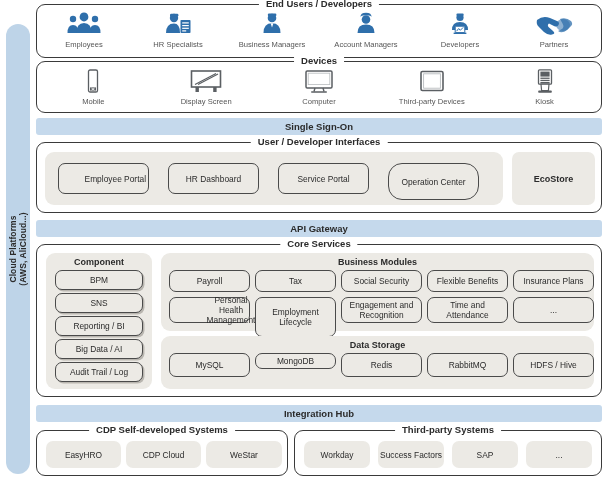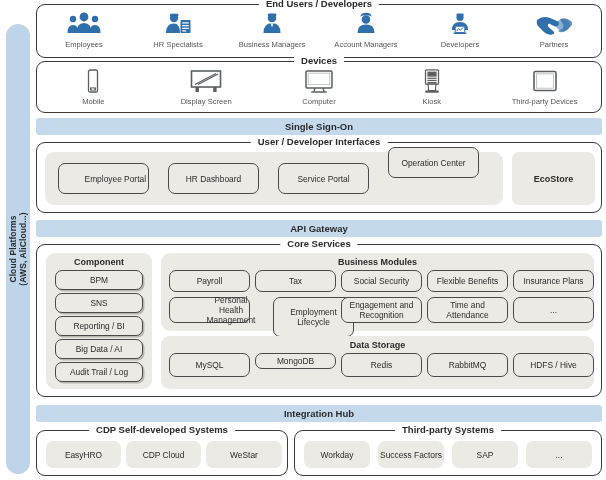--- a/index.html
+++ b/index.html
@@ -307,43 +307,43 @@
             <rect x="4.2" y="4.2" width="21.6" height="11.4" fill="#ffffff" stroke="#b8bcbf" stroke-width="0.8"></rect>
             <path d="M11 19 L10 22.5 M19 19 L20 22.5" stroke="#5b5f63" stroke-width="1.4"></path>
             <rect x="7" y="22.2" width="16" height="1.6" rx="0.8" fill="#5b5f63"></rect>
           </svg>
         </div>
         <div class="icon-label">Computer</div>
       </div>
 
       <div class="icon-cell">
         <div class="icon-art">
+          <svg width="26" height="25" viewBox="0 0 26 25">
+            <rect x="2" y="2.5" width="22" height="19" rx="1.4" fill="#ffffff" stroke="#5b5f63" stroke-width="1.6"></rect>
+            <rect x="4.6" y="4.8" width="16.8" height="14.4" fill="#ffffff" stroke="#b8bcbf" stroke-width="0.9"></rect>
+          </svg>
+        </div>
+        <div class="icon-label">Third-party Devices</div>
+      </div>
+
+      <div class="icon-cell">
+        <div class="icon-art">
           <svg width="22" height="25" viewBox="0 0 22 25">
             <rect x="4.5" y="0.8" width="13" height="14.4" rx="1" fill="#ffffff" stroke="#5b5f63" stroke-width="1.3"></rect>
             <rect x="6.4" y="2.6" width="9.2" height="5" fill="#5b5f63"></rect>
             <rect x="6.4" y="8.6" width="9.2" height="1.3" fill="#5b5f63"></rect>
             <rect x="6.4" y="10.8" width="9.2" height="1.3" fill="#5b5f63"></rect>
             <rect x="6.4" y="13" width="9.2" height="1.3" fill="#5b5f63"></rect>
             <path d="M7 15.2 L7.6 21.5 L14.4 21.5 L15 15.2 Z" fill="#ffffff" stroke="#5b5f63" stroke-width="1.2"></path>
             <rect x="4.2" y="21.4" width="13.6" height="2.4" rx="0.8" fill="#5b5f63"></rect>
           </svg>
         </div>
         <div class="icon-label">Kiosk</div>
       </div>
 
-      <div class="icon-cell">
-        <div class="icon-art">
-          <svg width="26" height="25" viewBox="0 0 26 25">
-            <rect x="2" y="2.5" width="22" height="19" rx="1.4" fill="#ffffff" stroke="#5b5f63" stroke-width="1.6"></rect>
-            <rect x="4.6" y="4.8" width="16.8" height="14.4" fill="#ffffff" stroke="#b8bcbf" stroke-width="0.9"></rect>
-          </svg>
-        </div>
-        <div class="icon-label">Third-party Devices</div>
-      </div>
-
     </div>
   </div>
 
   <div class="bluebar" style="left:36px; top:118px; width:566px; height:17px;">
     <span>Single Sign-On</span>
   </div>
 
   <div class="group" style="left:36px; top:142px; width:566px; height:71px;">
     <div class="group-title">User / Developer Interfaces</div>
 
@@ -351,21 +351,21 @@
 
     <div class="node" style="left:21px; top:20px; width:91px; height:31px;justify-content:flex-end;">
       <span>Employee Portal</span>
     </div>
     <div class="node" style="left:131px; top:20px; width:91px; height:31px;">
       <span>HR Dashboard</span>
     </div>
     <div class="node" style="left:241px; top:20px; width:91px; height:31px;">
       <span>Service Portal</span>
     </div>
-    <div class="node" style="left:351px; top:4px; width:91px; height:31px;">
+    <div class="node" style="left:351px; top:20px; width:91px; height:37px;border-radius:14px;">
       <span>Operation Center</span>
     </div>
 
     <div class="node plain bold" style="left:475px; top:9px; width:83px; height:53px;">
       <span>EcoStore</span>
     </div>
   </div>
 
   <div class="bluebar" style="left:36px; top:220px; width:566px; height:17px;">
     <span>API Gateway</span>
@@ -407,21 +407,21 @@
     </div>
     <div class="node" style="left:390px; top:25px; width:81px; height:22px;">
       <span>Flexible Benefits</span>
     </div>
     <div class="node" style="left:476px; top:25px; width:81px; height:22px;">
       <span>Insurance Plans</span>
     </div>
     <div class="node" style="left:132px; top:52px; width:81px; height:26px;padding-left:45px;">
       <span>Personal Health Management</span>
     </div>
-    <div class="node" style="left:218px; top:52px; width:81px; height:40px;margin-left:18px;">
+    <div class="node" style="left:218px; top:52px; width:81px; height:40px;">
       <span>Employment Lifecycle</span>
     </div>
     <div class="node" style="left:304px; top:52px; width:81px; height:26px;">
       <span>Engagement and Recognition</span>
     </div>
     <div class="node" style="left:390px; top:52px; width:81px; height:26px;">
       <span>Time and Attendance</span>
     </div>
     <div class="node" style="left:476px; top:52px; width:81px; height:26px;">
       <span>...</span>

